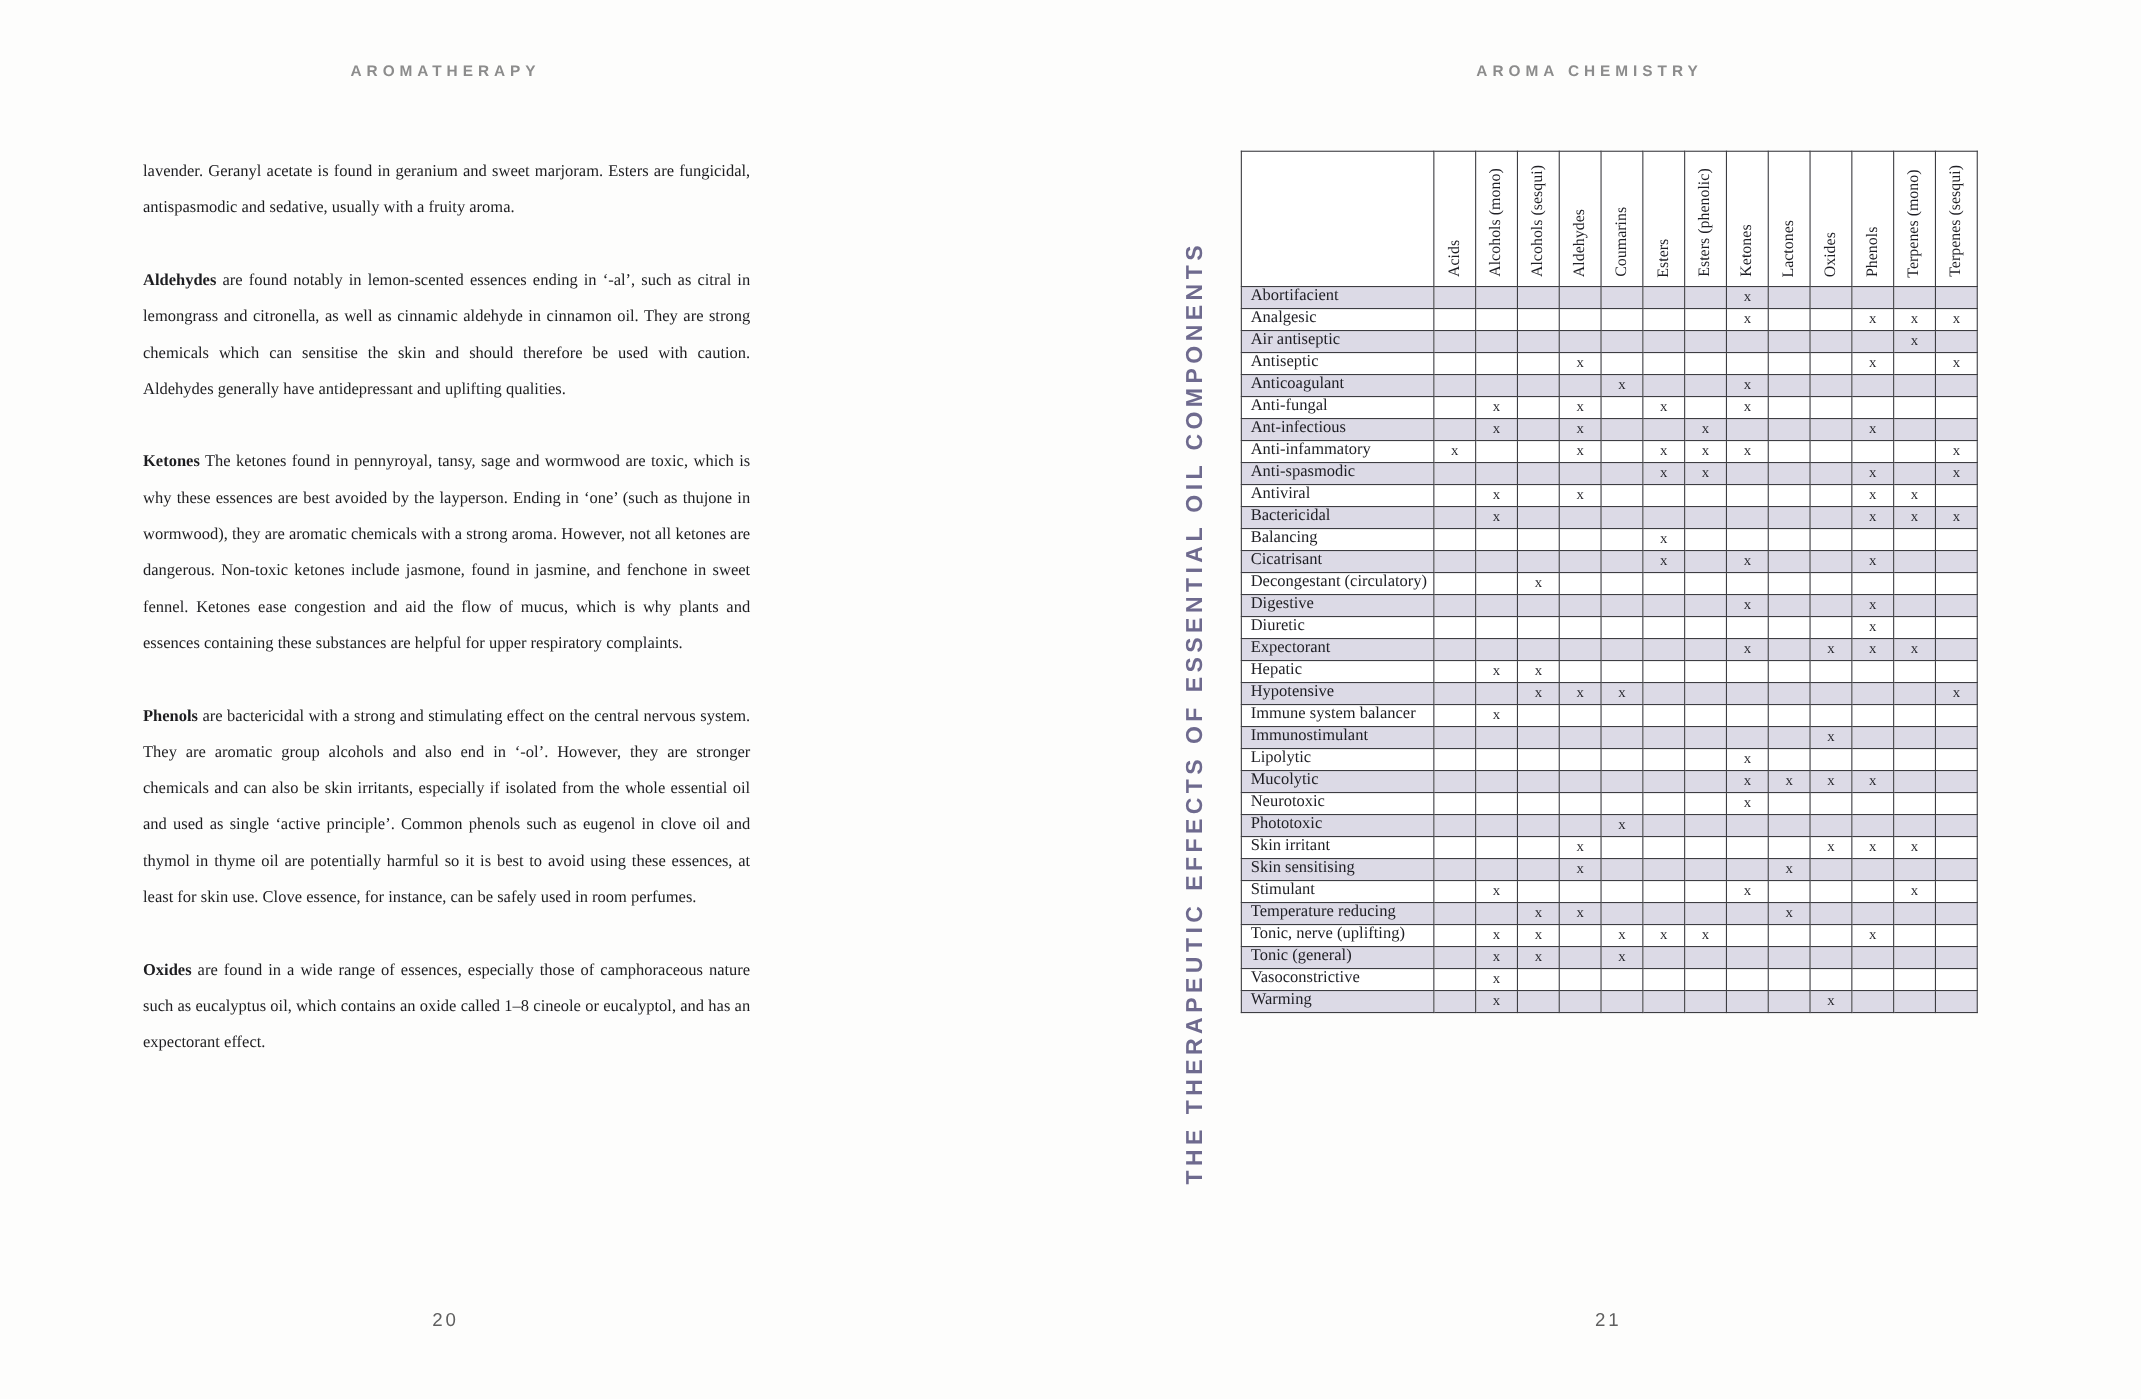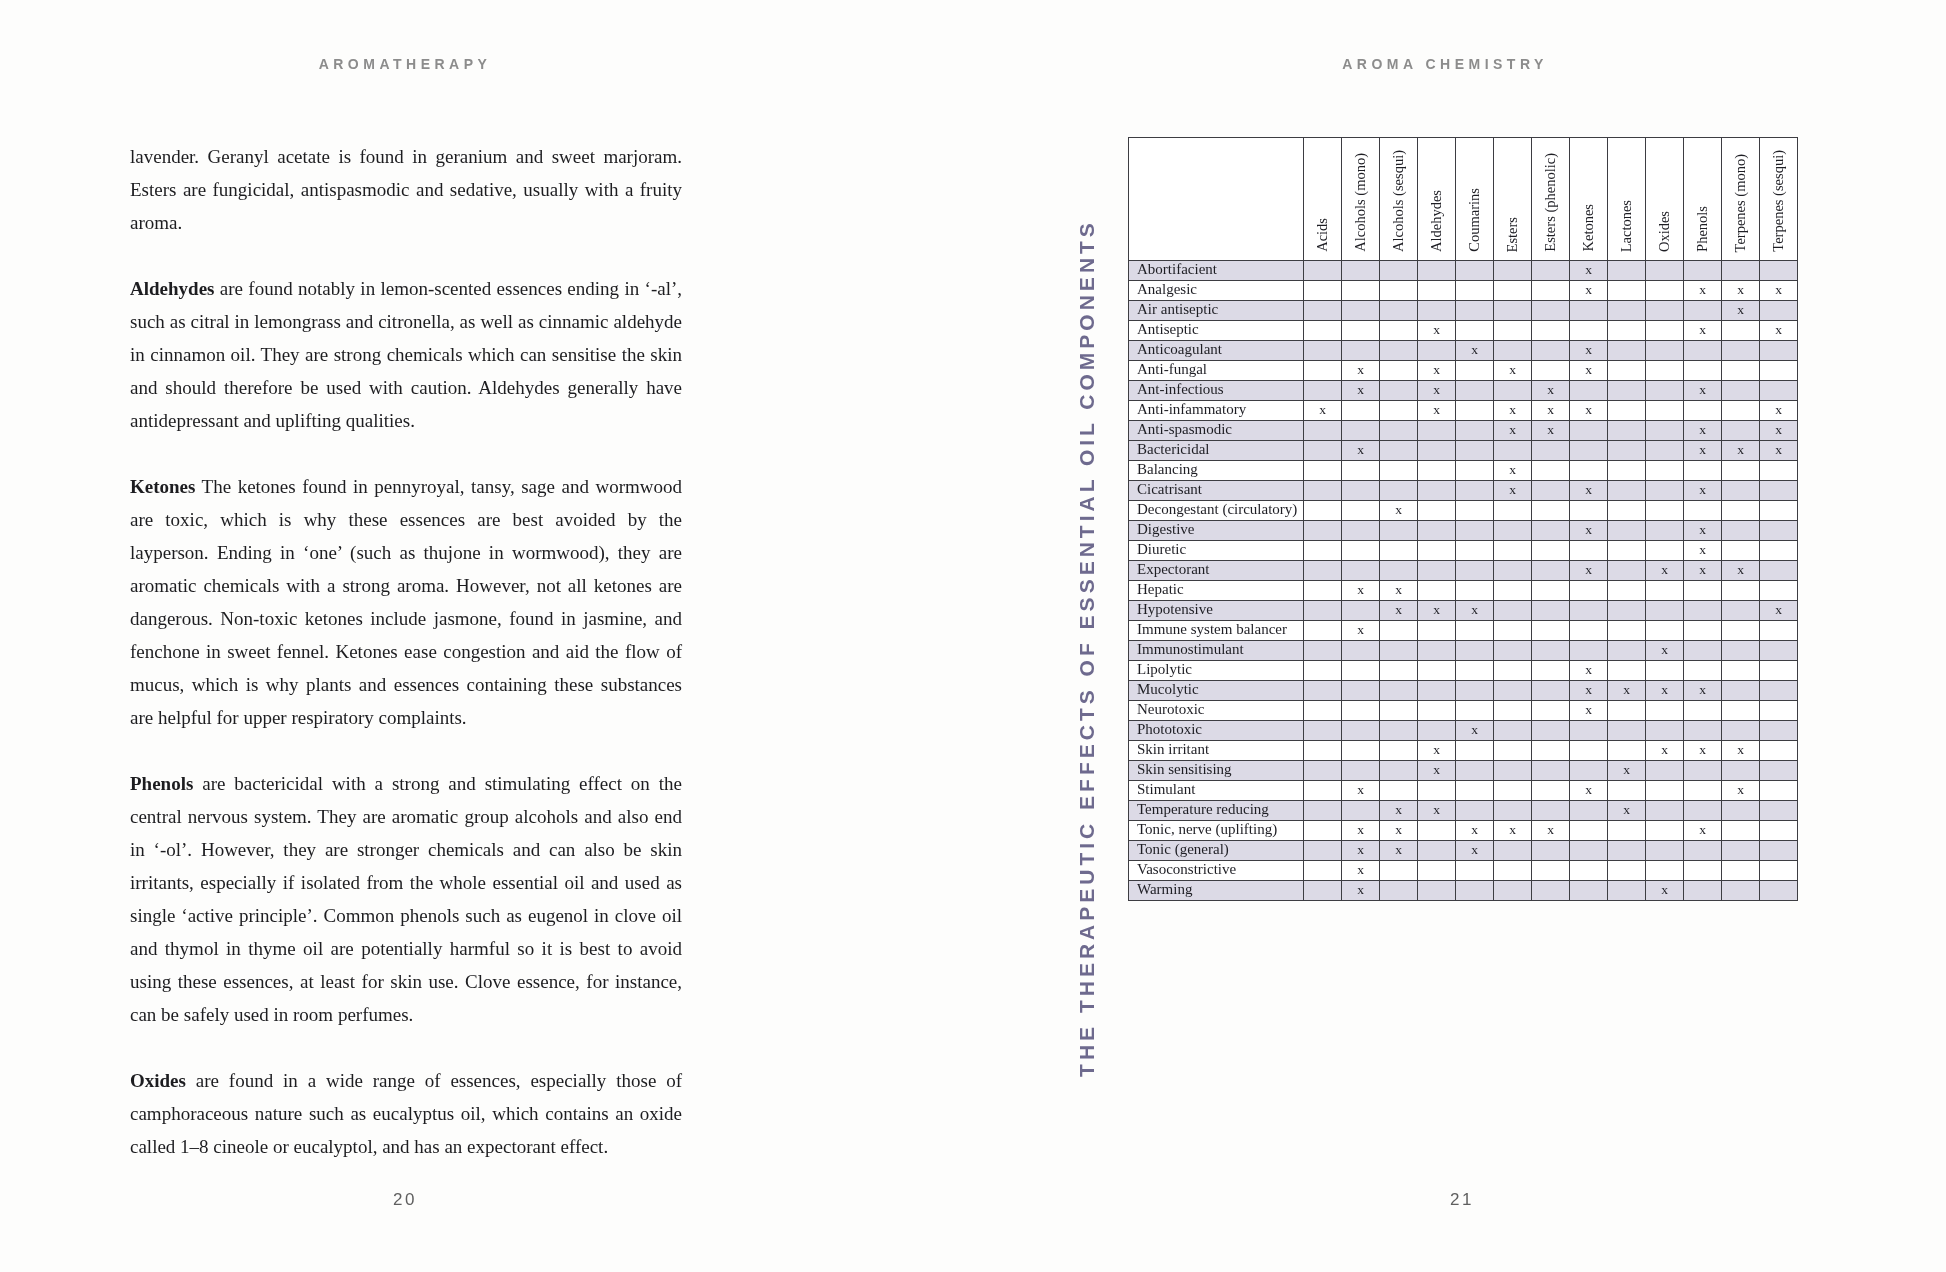--- a/index.html
+++ b/index.html
@@ -19,21 +19,21 @@
     letter-spacing:4.5px;
     color:#8c8c8c;
     white-space:nowrap;
   }
   .running-head.left{left:405px;}
   .running-head.right{left:1445px;}
   
   .body-text{
     position:absolute;left:130px;top:140px;width:552px;
     font-family:"Liberation Serif","DejaVu Serif",serif;
-    font-size:19px;line-height:33px;
+    font-size:15px;line-height:33px;
     color:#1d1d20;
     text-align:justify;
   }
   .body-text p{margin:0 0 33px 0;}
   .body-text strong{font-weight:bold;}
   
   .page-number{
     position:absolute;top:1190px;
     transform:translateX(-50%);
     font-family:"Liberation Sans",sans-serif;
@@ -319,20 +319,36 @@
             <td class="markcell"></td>
             <td class="markcell">x</td>
             <td class="markcell">x</td>
             <td class="markcell"></td>
             <td class="markcell"></td>
             <td class="markcell"></td>
             <td class="markcell">x</td>
             <td class="markcell"></td>
             <td class="markcell">x</td>
           </tr>
+          <tr>
+            <td class="rowlabel">Antiviral</td>
+            <td class="markcell"></td>
+            <td class="markcell">x</td>
+            <td class="markcell"></td>
+            <td class="markcell">x</td>
+            <td class="markcell"></td>
+            <td class="markcell"></td>
+            <td class="markcell"></td>
+            <td class="markcell"></td>
+            <td class="markcell"></td>
+            <td class="markcell"></td>
+            <td class="markcell">x</td>
+            <td class="markcell">x</td>
+            <td class="markcell"></td>
+          </tr>
           <tr class="shade">
             <td class="rowlabel">Bactericidal</td>
             <td class="markcell"></td>
             <td class="markcell">x</td>
             <td class="markcell"></td>
             <td class="markcell"></td>
             <td class="markcell"></td>
             <td class="markcell"></td>
             <td class="markcell"></td>
             <td class="markcell"></td>

